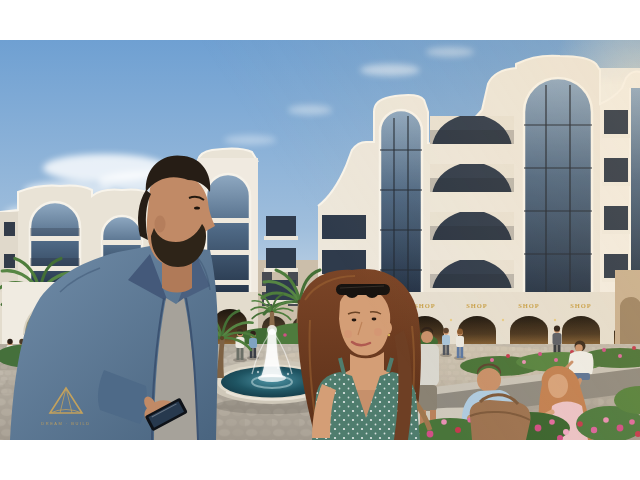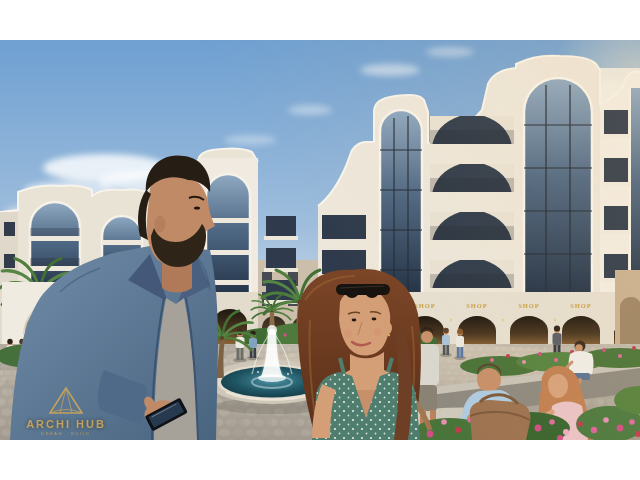--- a/index.html
+++ b/index.html
@@ -659,18 +659,17 @@
     <rect x="0" y="0" width="640" height="400" fill="url(#warmG)"></rect>
   </svg>
   </div>
 
   <div class="watermark">
     <svg width="40" height="30" viewBox="0 0 40 30">
       <path d="M20,2 L4,27 L36,27 Z" fill="none" stroke="#C9A45A" stroke-width="1.6"></path>
       <path d="M20,2 L14,27 M20,2 L26,27" stroke="#C9A45A" stroke-width="0.8" fill="none"></path>
       <path d="M4,27 Q20,20 36,27" stroke="#C9A45A" stroke-width="0.8" fill="none"></path>
     </svg>
-    <div class="wm-brand">ARCHI HUB</div>
     <div class="wm-tagline">DREAM · BUILD</div>
   </div>
 
   <div class="letterbox bottom"></div>
 </div>
 
 </body></html>

